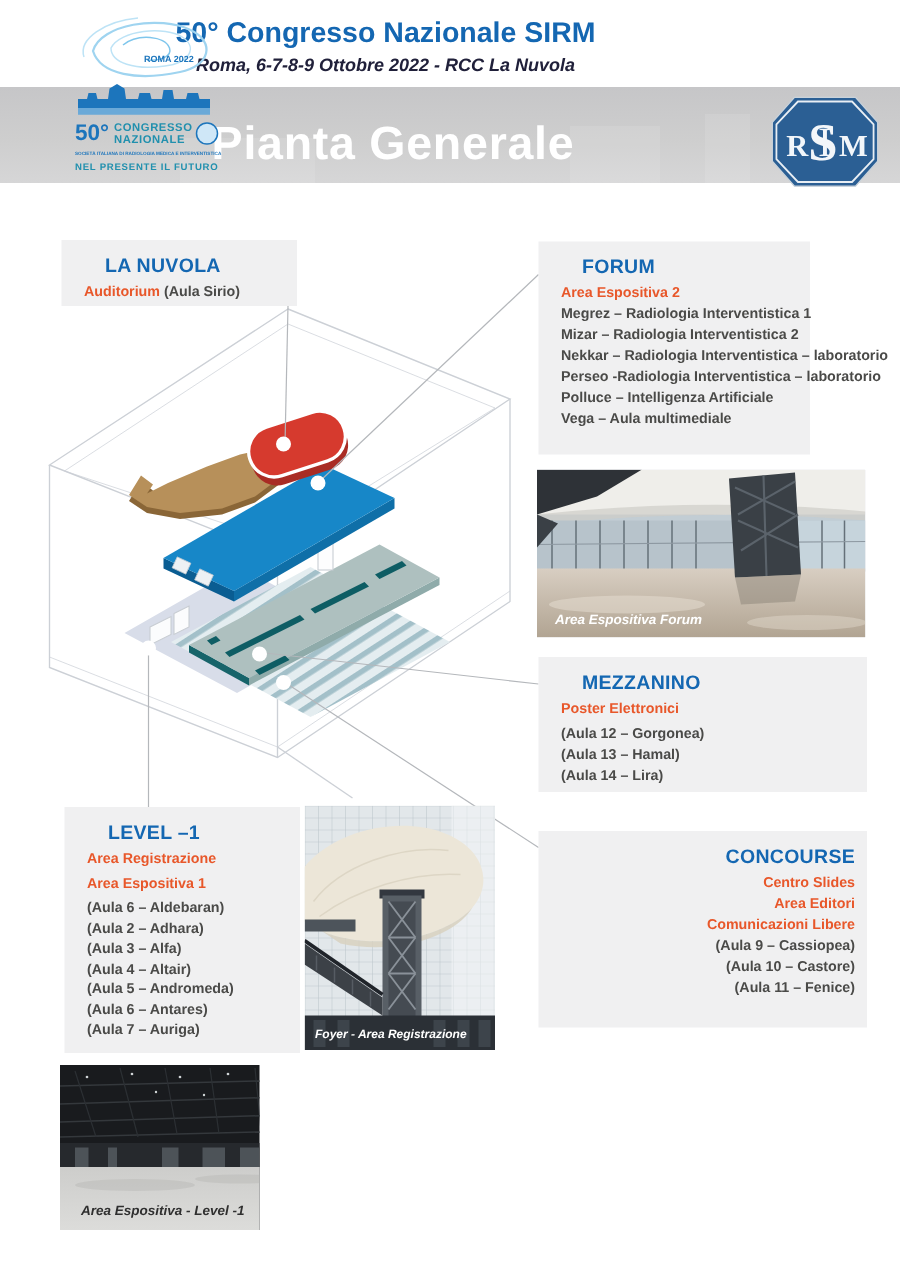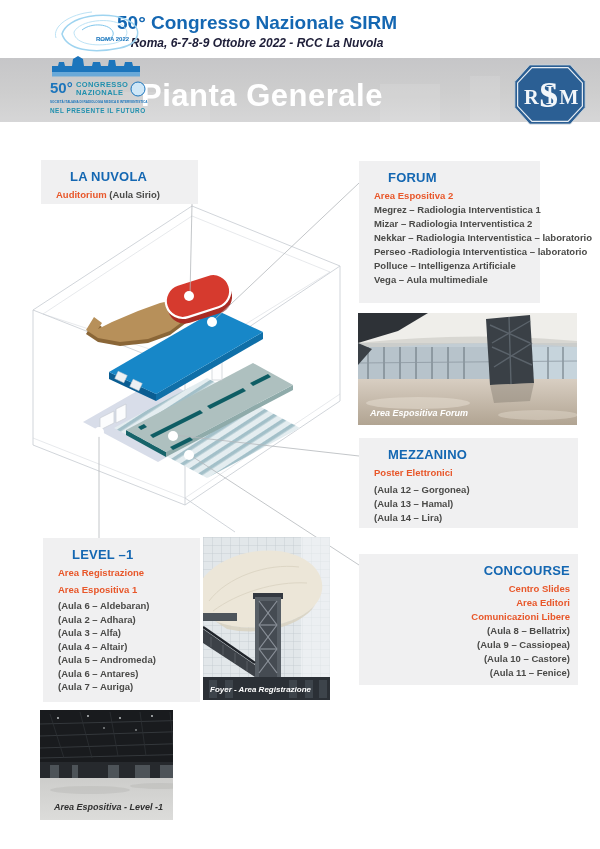--- a/index.html
+++ b/index.html
@@ -186,21 +186,20 @@
     <div class="line rm">(Aula 12 – Gorgonea)</div>
     <div class="line rm">(Aula 13 – Hamal)</div>
     <div class="line rm">(Aula 14 – Lira)</div>
   </div>
 
   <div class="box box-concourse">
     <h2>CONCOURSE</h2>
     <div class="line hl">Centro Slides</div>
     <div class="line hl">Area Editori</div>
     <div class="line hl">Comunicazioni Libere</div>
-    <div class="line rm">(Aula 8 – Bellatrix)</div>
     <div class="line rm">(Aula 9 – Cassiopea)</div>
     <div class="line rm">(Aula 10 – Castore)</div>
     <div class="line rm">(Aula 11 – Fenice)</div>
   </div>
 
   <div class="box box-level lh135">
     <h2>LEVEL –1</h2>
     <div class="line hl sp">Area Registrazione</div>
     <div class="line hl sp">Area Espositiva 1</div>
     <div class="line rm">(Aula 6 – Aldebaran)</div>

